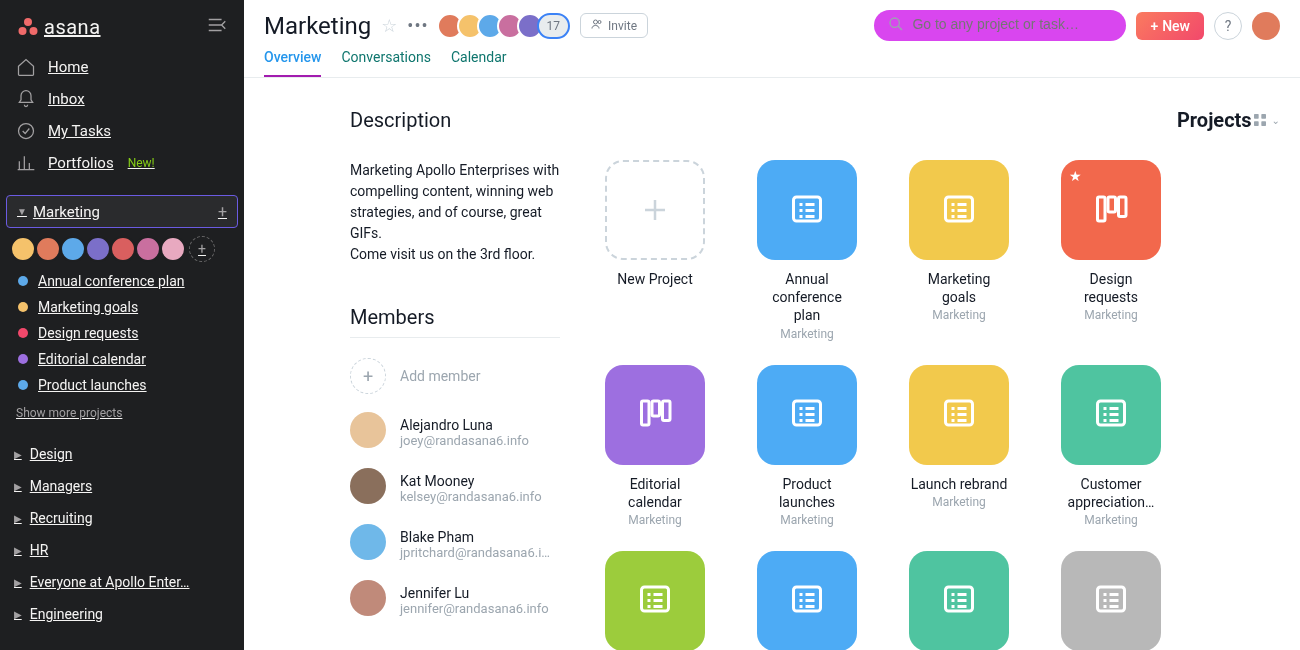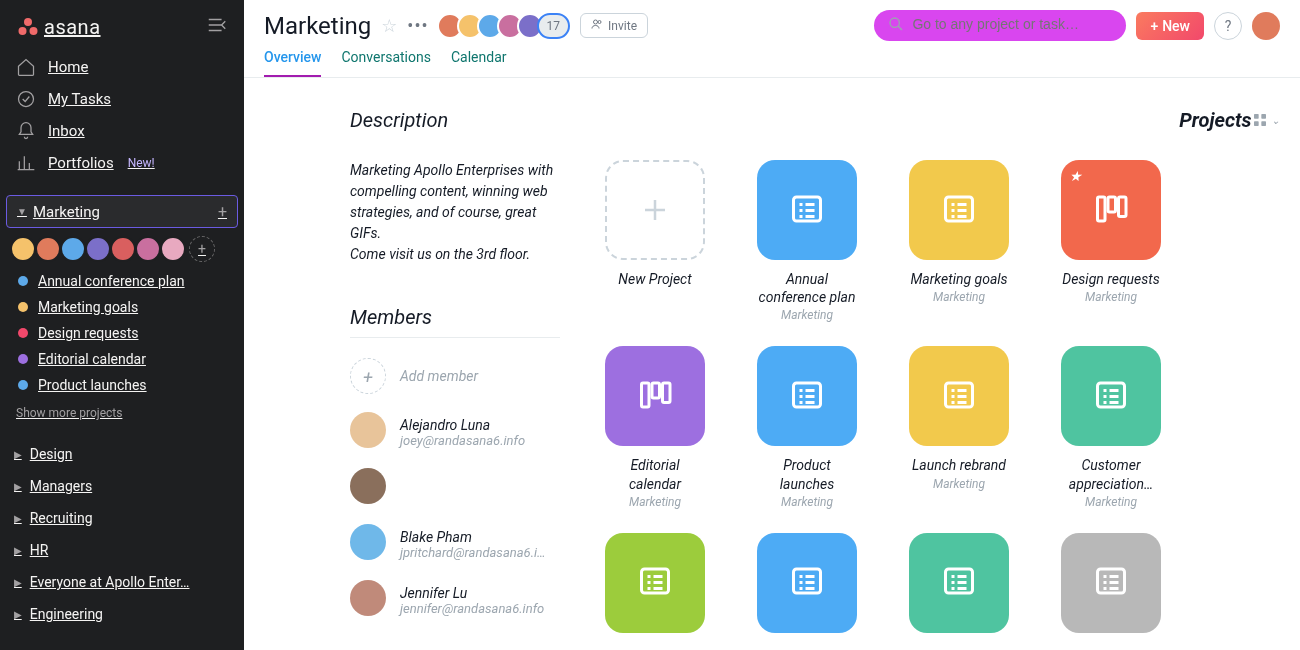--- a/index.html
+++ b/index.html
@@ -10,21 +10,21 @@
 .sidebar { width: 244px; background: #1e1f21; color: #f5f4f3; display: flex; flex-direction: column; overflow-y: auto; text-decoration: underline; }
 .sidebar-top { display: flex; align-items: center; justify-content: space-between; padding: 14px 16px 10px; }
 .logo { display: flex; align-items: center; gap: 4px; }
 .logo-dots { width: 24px; height: 24px; }
 .logo-text { font-size: 20px; font-weight: 400; letter-spacing: 0.5px; }
 .collapse { color: #a2a0a2; }
 .nav-list { list-style: none; padding: 2px 0 12px; }
 .nav-item { display: flex; align-items: center; gap: 12px; padding: 6px 16px; cursor: pointer; }
 .nav-icon { width: 20px; height: 20px; display: flex; align-items: center; justify-content: center; color: #a2a0a2; }
 .nav-label { font-size: 15px; }
-.new-badge { font-size: 12px; color: #c4b5fd; margin-left: 2px; }
+.new-badge { font-size: 12px; color: #84cc16; margin-left: 2px; }
 
 .team-header { display: flex; align-items: center; padding: 6px 10px; margin: 4px 6px 0; border: 1px solid #6b5be2; border-radius: 4px; cursor: pointer; gap: 6px; background: #2a2b2d;}
 .team-header .chev { color: #a2a0a2; font-size: 10px; }
 .team-header .team-label { flex: 1; font-size: 15px; }
 .team-header .add-plus { color: #a2a0a2; font-size: 16px; }
 
 .avatars-row { display: flex; padding: 8px 12px 6px; gap: 1px; }
 .avatar { width: 26px; height: 26px; border-radius: 50%; background: #888; border: 2px solid #1e1f21; margin-left: -2px; }
 .avatar-add { width: 26px; height: 26px; border-radius: 50%; border: 1px dashed #6a696a; display: flex; align-items: center; justify-content: center; color: #a2a0a2; font-size: 14px; margin-left: 2px;}
 
@@ -51,21 +51,21 @@
 .search-box { display: flex; align-items: flex-start; background: #d946ef; border-radius: 16px; padding: 6px 14px; width: 252px; color: #9ca6af; gap: 8px; }
 .search-box input { border: none; background: transparent; outline: none; font-size: 14px; width: 100%; color: #151b26; }
 .new-btn { display: flex; align-items: center; gap: 4px; background: linear-gradient(135deg, #fa7b5f, #f2486b); color: #fff; border-radius: 6px; padding: 6px 14px; font-size: 14px; font-weight: 500; cursor: pointer; }
 .help { width: 28px; height: 28px; border-radius: 50%; border: 1px solid #cbd4db; display: flex; align-items: center; justify-content: center; color: #6f7782; cursor: pointer; }
 .me-avatar { width: 28px; height: 28px; border-radius: 50%; background: #8a7fd6; }
 
 .tabs { display: flex; gap: 20px; padding: 8px 20px 0; border-bottom: 1px solid #e8ecee; }
 .tab { padding-bottom: 10px; color: #0f766e; cursor: pointer; font-size: 14px; }
 .tab.active { color: #2596ec; border-bottom: 2px solid #a21caf; font-weight: 500; }
 
-.content { flex: 1; overflow-y: auto; padding: 30px 20px 0 106px; display: flex; gap: 46px; font-style: italic; }
+.content { flex: 1; overflow-y: auto; padding: 30px 20px 0 106px; display: flex; gap: 46px; }
 .left-col { width: 210px; }
 .section-title { font-size: 20px; font-weight: 400; margin-bottom: 28px; color: #151b26; }
 .description-text { font-size: 14px; color: #151b26; line-height: 1.5; }
 
 .members-section { margin-top: 40px; }
 .members-header { font-size: 20px; font-weight: 400; padding-bottom: 8px; border-bottom: 1px solid #e8ecee; margin-bottom: 12px;}
 .add-member { display: flex; align-items: center; gap: 14px; padding: 8px 0; cursor: pointer; }
 .add-member-circle { width: 36px; height: 36px; border-radius: 50%; border: 1px dashed #cbd4db; display: flex; align-items: center; justify-content: center; color: #9ca6af; font-size: 18px; }
 .add-member-text { color: #9ca6af; }
 .member-row { display: flex; align-items: flex-end; gap: 14px; padding: 10px 0; }
@@ -113,42 +113,42 @@
     </div>
 
     <ul class="nav-list">
       <li class="nav-item">
         <span class="nav-icon">
             <svg width="20" height="20" viewBox="0 0 24 24" fill="none" stroke="currentColor" stroke-width="1.5">
               <path d="M3 11l9-8 9 8v10a1 1 0 01-1 1H4a1 1 0 01-1-1z"></path>
             </svg>
           </span>
         <span class="nav-label">Home</span>
+      </li>
+      <li class="nav-item">
+        <span class="nav-icon">
+            <svg width="20" height="20" viewBox="0 0 24 24" fill="none" stroke="currentColor" stroke-width="1.5">
+              <path d="M6 8a6 6 0 1112 0v5l2 3H4l2-3z"></path>
+              <path d="M10 19a2 2 0 004 0"></path>
+            </svg>
+          </span>
+        <span class="nav-label">Inbox</span>
       </li>
       <li class="nav-item">
         <span class="nav-icon">
             <svg width="20" height="20" viewBox="0 0 24 24" fill="none" stroke="currentColor" stroke-width="1.5">
               <circle cx="12" cy="12" r="9"></circle>
               <path d="M8 12l3 3 5-6"></path>
             </svg>
           </span>
         <span class="nav-label">My Tasks</span>
       </li>
       <li class="nav-item">
         <span class="nav-icon">
             <svg width="20" height="20" viewBox="0 0 24 24" fill="none" stroke="currentColor" stroke-width="1.5">
-              <path d="M6 8a6 6 0 1112 0v5l2 3H4l2-3z"></path>
-              <path d="M10 19a2 2 0 004 0"></path>
-            </svg>
-          </span>
-        <span class="nav-label">Inbox</span>
-      </li>
-      <li class="nav-item">
-        <span class="nav-icon">
-            <svg width="20" height="20" viewBox="0 0 24 24" fill="none" stroke="currentColor" stroke-width="1.5">
               <path d="M4 20V10M10 20V4M16 20v-8M22 20H2"></path>
             </svg>
           </span>
         <span class="nav-label">Portfolios</span>
         <span class="new-badge">New!</span>
       </li>
     </ul>
 
     <div class="team-header">
       <span class="chev">▼</span>
@@ -277,20 +277,24 @@
           <div id="members-list">
               <div class="member-row">
                 <div class="m-av" style="background:#e8c49a"></div>
                 <div>
                   <div class="member-name">Alejandro Luna</div>
                   <div class="member-email">joey@randasana6.info</div>
                 </div>
               </div>
               <div class="member-row">
                 <div class="m-av" style="background:#8a6f5c"></div>
+                <div>
+                  <div class="member-name">Kat Mooney</div>
+                  <div class="member-email">kelsey@randasana6.info</div>
+                </div>
               </div>
               <div class="member-row">
                 <div class="m-av" style="background:#6fb8e9"></div>
                 <div>
                   <div class="member-name">Blake Pham</div>
                   <div class="member-email">jpritchard@randasana6.i…</div>
                 </div>
               </div>
               <div class="member-row">
                 <div class="m-av" style="background:#c08a7a"></div>

